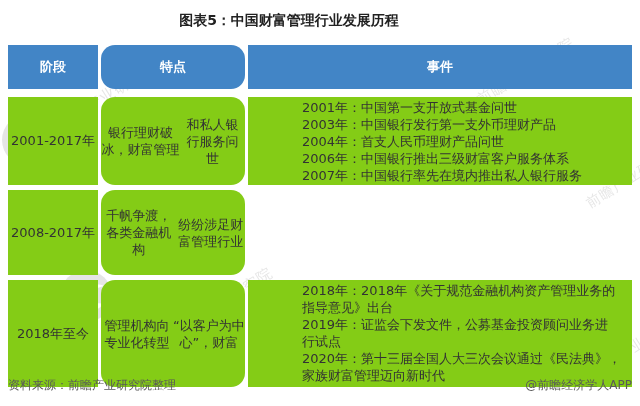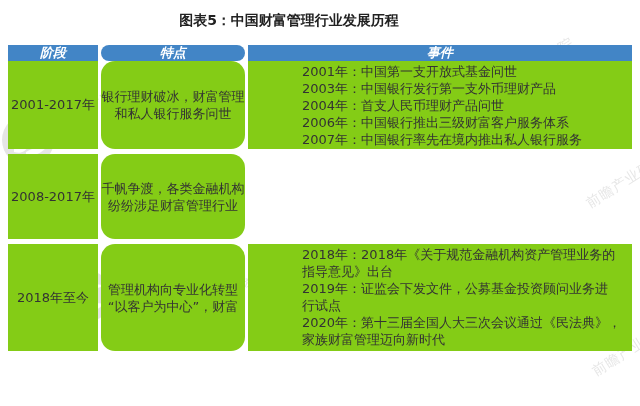--- a/index.html
+++ b/index.html
@@ -41,38 +41,38 @@
     width: 578px;
     text-align: center;
     font-size: 14px;
     font-weight: bold;
     color: #222;
   }
 
   
   .tbl { position: absolute; top: 45px; left: 8px; width: 624px; }
   .tr { display: flex; column-gap: 3px; margin-bottom: 5px; }
-  .tr.head { height: 16px; margin-bottom: 0; font-style: italic; }
+  .tr.head { height: 44px; margin-bottom: 8px; }
   .tr.r1 { height: 88px; }
   .tr.r2 { height: 85px; }
   .tr.r3 { height: 107px; margin-bottom: 0; }
   .c1 { width: 90px;  flex: 0 0 90px; }
   .c2 { width: 144px; flex: 0 0 144px; border-radius: 14px; }
   .c3 { flex: 1 1 auto; }
   .th {
     background: #4285c6;
     color: #ffffff;
     font-size: 13px;
     font-weight: bold;
     display: flex; align-items: center; justify-content: center;
   }
   .td { background: #84cc16; font-size: 13px; color: #333; }
   .td.stage { display: flex; align-items: center; justify-content: center; }
   .td.feat {
-    display: flex; flex-direction: column;
+    display: flex; 
     align-items: center; justify-content: center;
     line-height: 17px; text-align: center;
   }
   .td.events { padding: 2px 2px 0 54px; line-height: 17px; }
   .ev-line { white-space: nowrap; }
 
   
   .footer {
     position: absolute;
     top: 377px; left: 8px; right: 8px;
@@ -158,14 +158,18 @@
           <div class="ev-line">指导意见》出台</div>
           <div class="ev-line">2019年：证监会下发文件，公募基金投资顾问业务进</div>
           <div class="ev-line">行试点</div>
           <div class="ev-line">2020年：第十三届全国人大三次会议通过《民法典》，</div>
           <div class="ev-line">家族财富管理迈向新时代</div>
         </div>
     </div>
 
   </div>
 
+  <div class="footer">
+    <span>资料来源：前瞻产业研究院整理</span>
+    <span>@前瞻经济学人APP</span>
+  </div>
 
 </div>
 
 </body></html>

